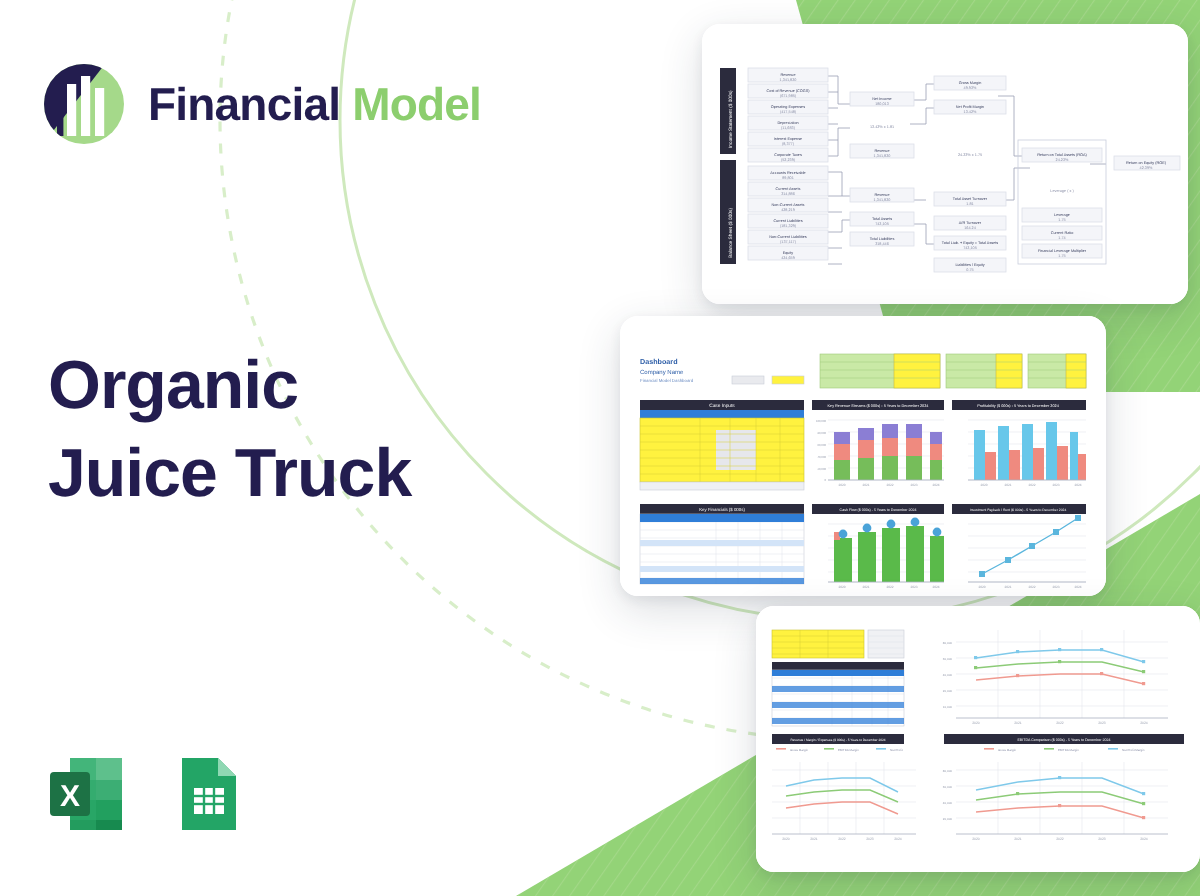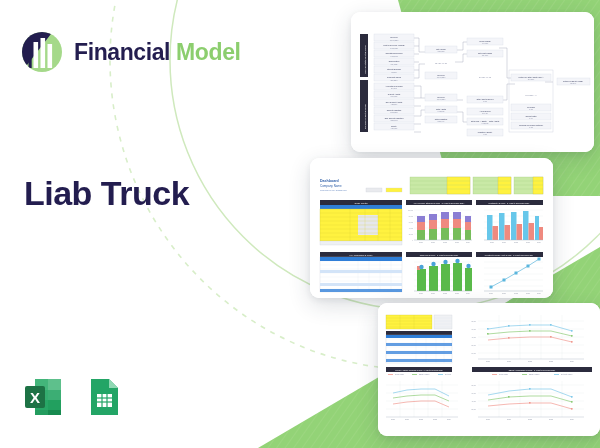--- a/index.html
+++ b/index.html
@@ -98,21 +98,22 @@
 
         <rect x="8.5" y="28" width="3.2" height="10" fill="#231d4f"></rect>
       </g>
     </svg>
     <div class="logo-text">
       <span class="lt-a">Financial</span><span>&nbsp;</span><span class="lt-b">Model</span>
     </div>
   </div>
 
   <h1 class="headline">
-    <span class="l2">Liab Truck</span>
+    <span class="l1">Organic</span>
+    <span class="l2">Juice Truck</span>
   </h1>
 
   <div class="filetypes">
     <svg class="ft" viewBox="0 0 42 42">
       <rect x="13" y="3" width="26" height="11" fill="#5ec08c"></rect>
       <rect x="13" y="14" width="26" height="10" fill="#3cae74"></rect>
       <rect x="13" y="24" width="26" height="10" fill="#22a05f"></rect>
       <rect x="13" y="34" width="26" height="5" fill="#178a4f"></rect>
       <rect x="13" y="3" width="13" height="36" fill="#2eab6c" opacity="0.55"></rect>
       <rect x="3" y="10" width="20" height="22" rx="2" fill="#1d7245"></rect>

